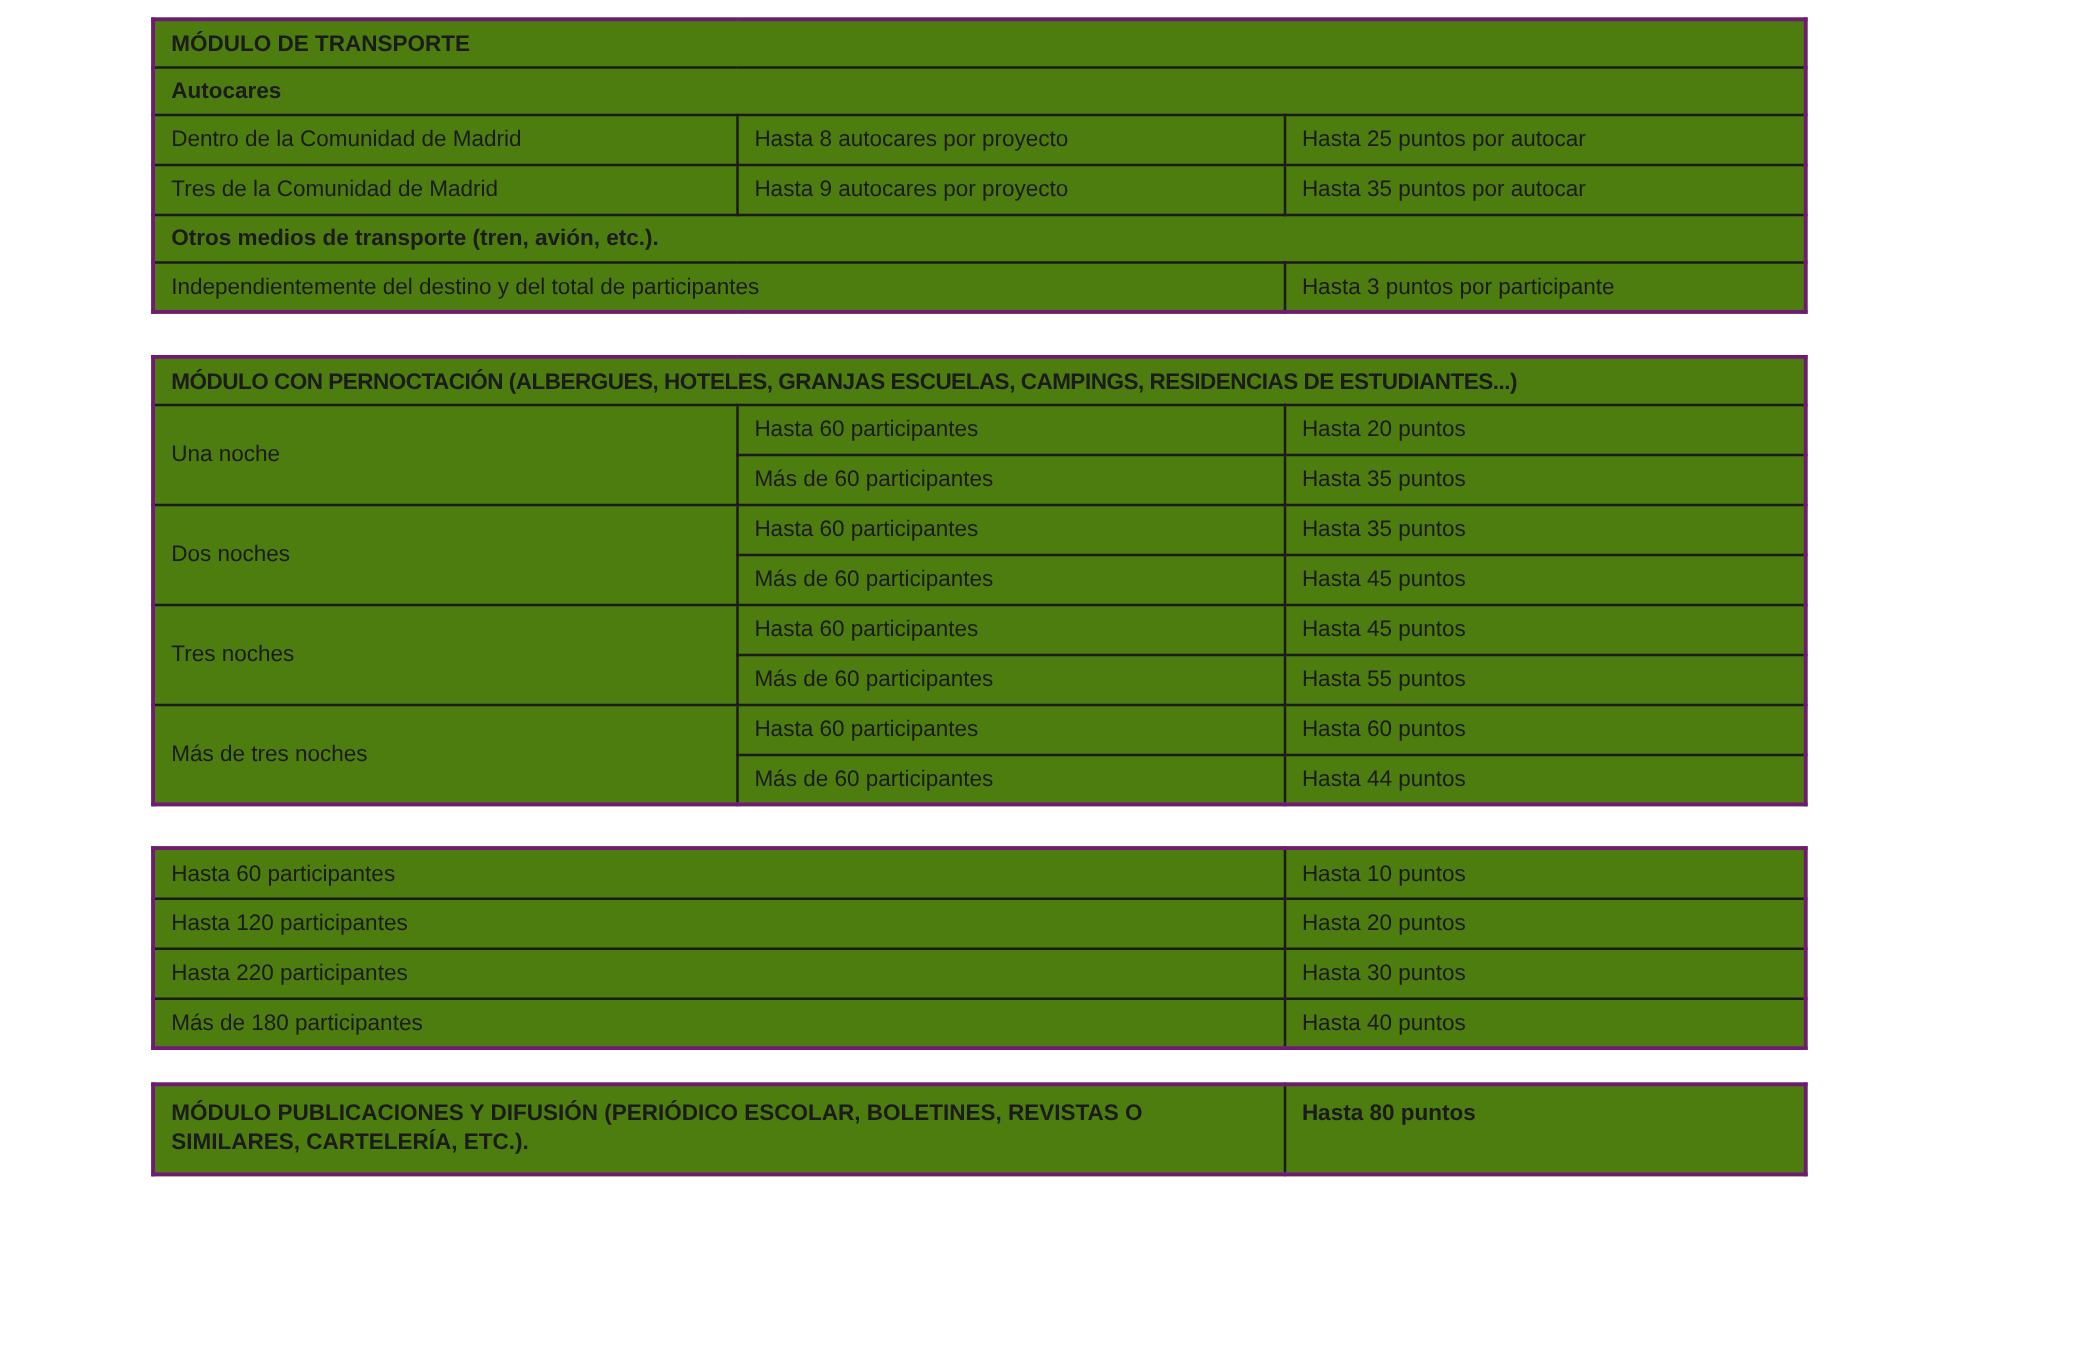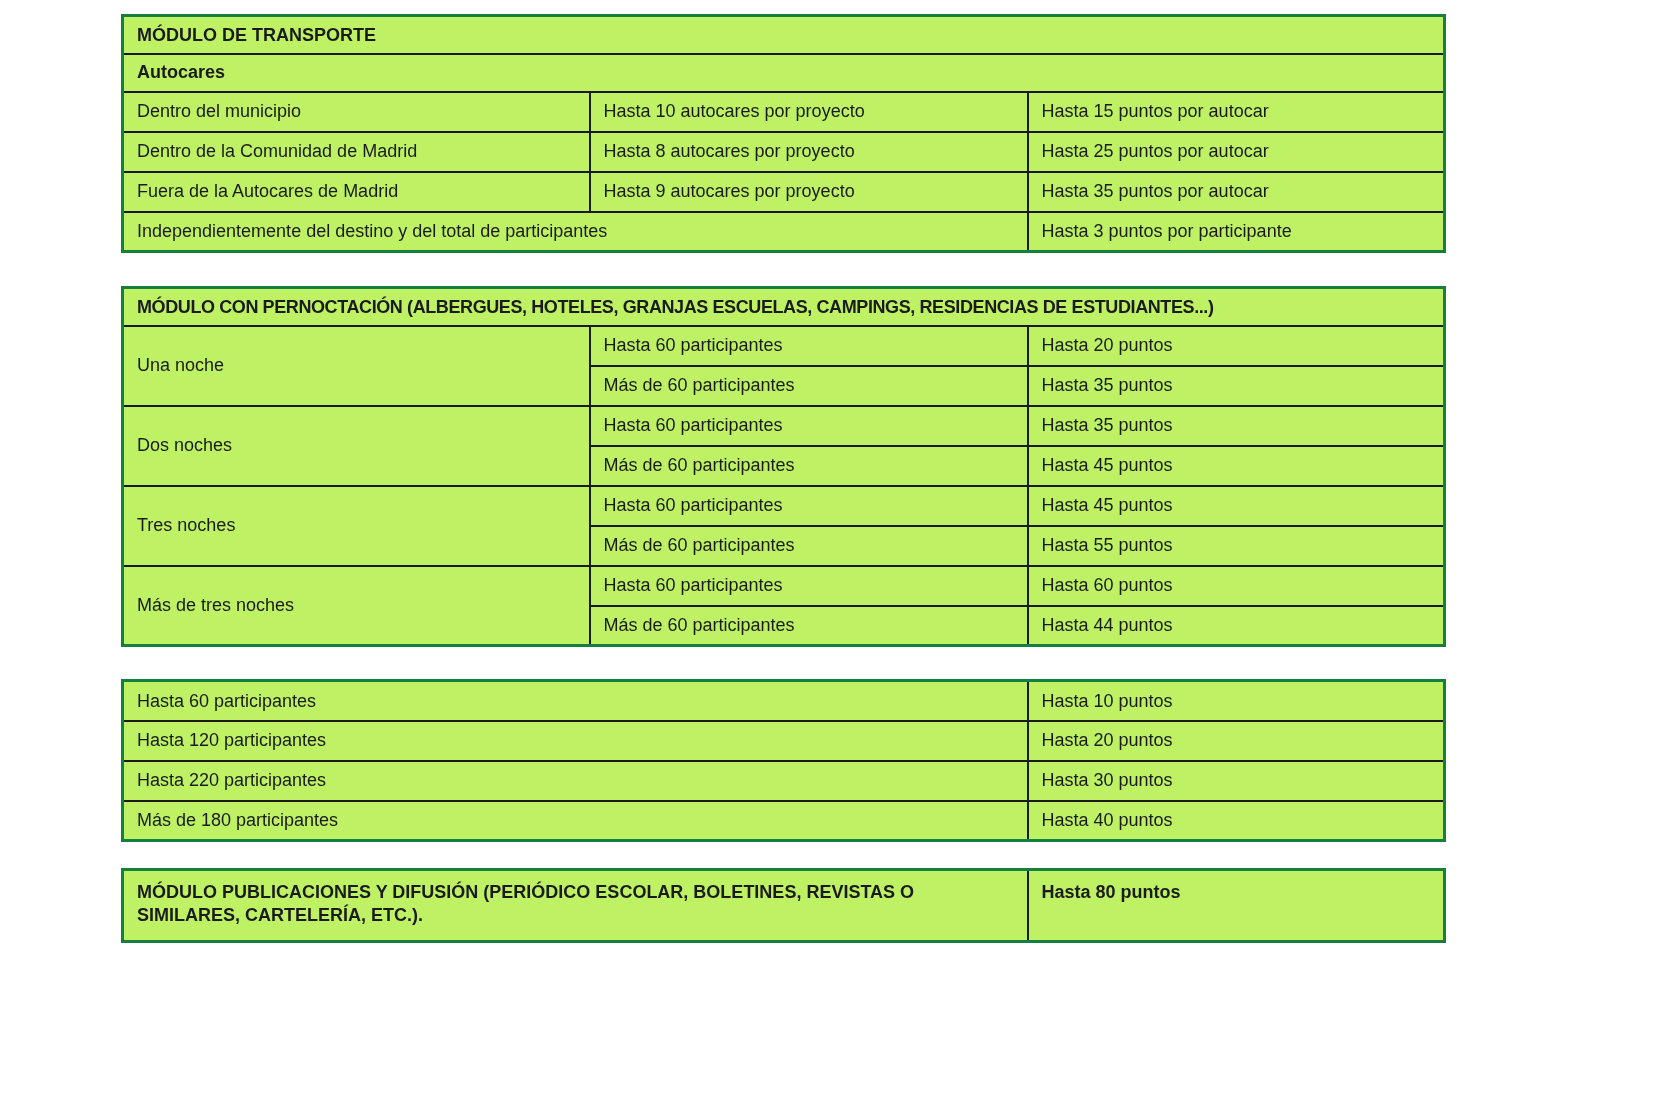--- a/index.html
+++ b/index.html
@@ -11,22 +11,22 @@
     color: #1b1b1b;
     font-family: "Liberation Sans", sans-serif;
   }
   .page {
     padding: 14px 0 0 121px;
   }
   table.doc {
     border-collapse: collapse;
     table-layout: fixed;
     width: 1322px;
-    border: 3px solid #15803d;
-    background: #bef264;
+    border: 3px solid #701a75;
+    background: #4d7c0f;
   }
   table.doc th,
   table.doc td {
     border: 2px solid #1b1b1b;
     padding: 5px 12px 5px 13px;
     font-size: 18px;
     line-height: 1.25;
     text-align: left;
     vertical-align: middle;
     overflow: hidden;
@@ -68,33 +68,31 @@
       <col style="width:417px">
     </colgroup>
     <tbody>
         <tr>
       <th colspan="3">MÓDULO DE TRANSPORTE</th>
     </tr>
     <tr>
       <th colspan="3">Autocares</th>
     </tr>
     <tr>
-      <td>Dentro del municipio</td>
-      <td>Hasta 10 autocares por proyecto</td>
-      <td>Hasta 15 puntos por autocar</td>
-    </tr>
-    <tr>
       <td>Dentro de la Comunidad de Madrid</td>
       <td>Hasta 8 autocares por proyecto</td>
       <td>Hasta 25 puntos por autocar</td>
     </tr>
     <tr>
-      <td>Fuera de la Autocares de Madrid</td>
+      <td>Tres de la Comunidad de Madrid</td>
       <td>Hasta 9 autocares por proyecto</td>
       <td>Hasta 35 puntos por autocar</td>
+    </tr>
+    <tr>
+      <th colspan="3">Otros medios de transporte (tren, avión, etc.).</th>
     </tr>
     <tr>
       <td colspan="2">Independientemente del destino y del total de participantes</td>
       <td>Hasta 3 puntos por participante</td>
     </tr>
   </tbody>
     </table>
 
   <table class="doc gap-b">
     <colgroup>

